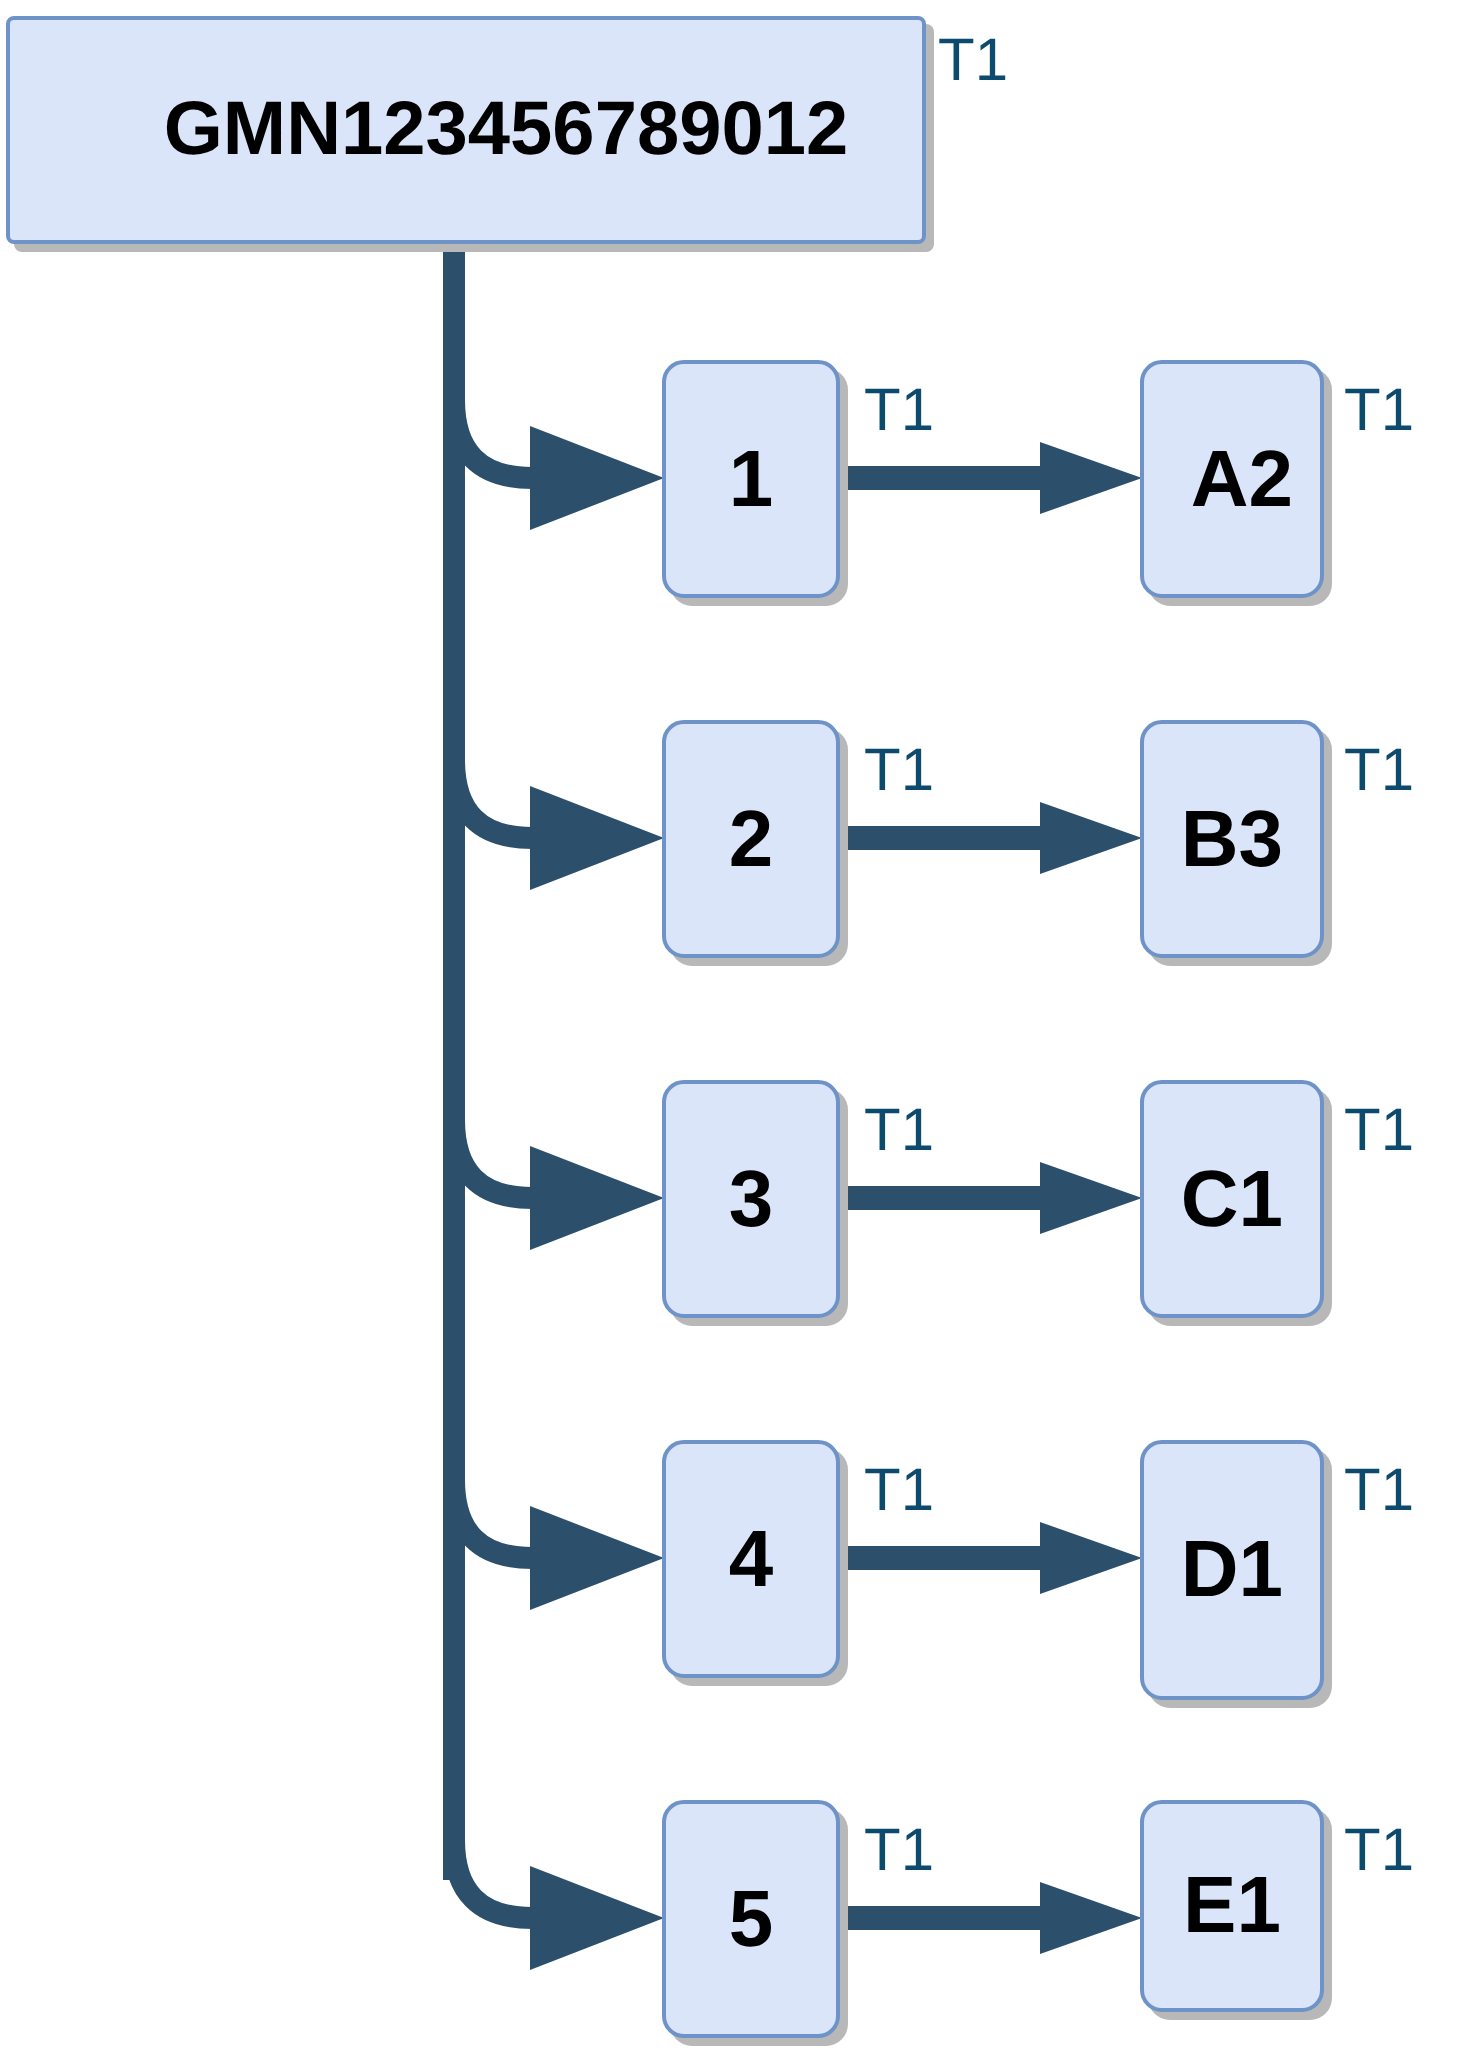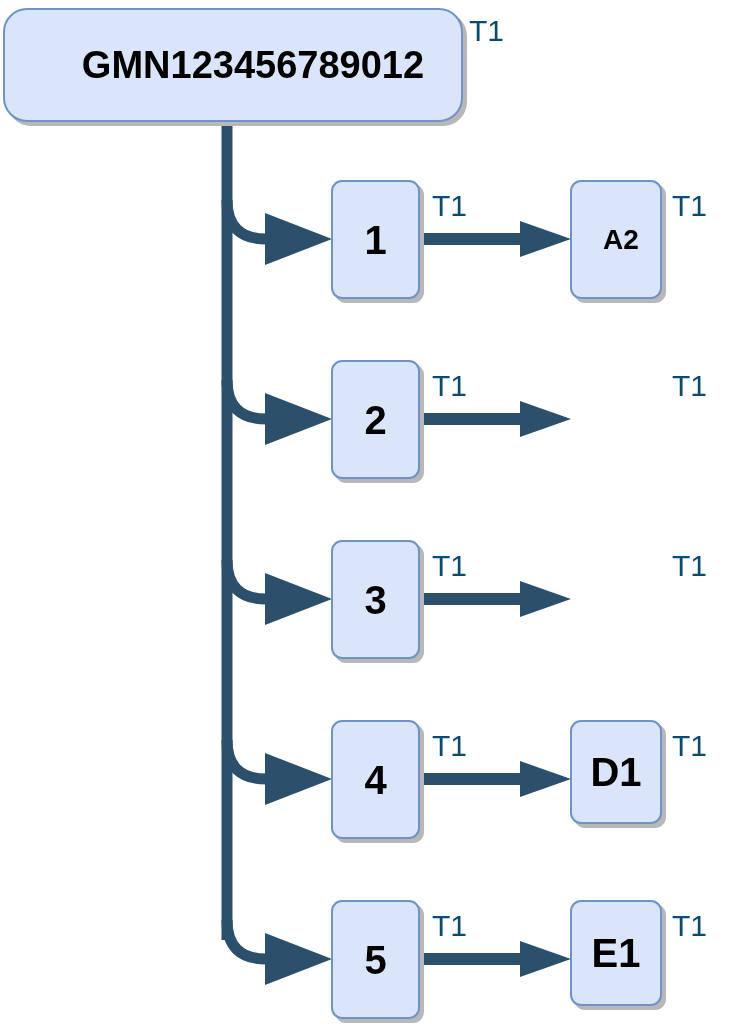--- a/index.html
+++ b/index.html
@@ -35,21 +35,21 @@
     box-shadow: 5px 5px 0px -1px rgba(0,0,0,0.00),
                 4px 4px 0 0 #b8b8b8;
     display: flex;
     align-items: center;
     justify-content: center;
     color: #000000;
     font-weight: bold;
     letter-spacing: 0px;
   }
   .node-root {
-    border-radius: 24px;
+    border-radius: 4px;
     padding-left: 40px;
   }
   .node-label {
     display: block;
     line-height: 1;
     white-space: nowrap;
   }
   .edge-tag {
     position: absolute;
     font-family: "Liberation Sans", sans-serif;
@@ -121,42 +121,48 @@
 
   <div class="node node-root" style="left:3px; top:8px; width:460px; height:114px; font-size:38px;">
     <span class="node-label">GMN123456789012</span>
   </div>
   <div class="edge-tag" style="left:469px; top:16px;">T1</div>
 
   <div class="node" style="left:331px; top:180px; width:89px; height:119px; font-size:40px;">
     <span class="node-label">1</span>
   </div>
   <div class="edge-tag" style="left:432px; top:191px;">T1</div>
-  <div class="node" style="left:570px; top:180px; width:92px; height:119px; font-size:28px;padding-left:10px;">
+  <div class="node" style="left:570px; top:180px; width:92px; height:119px; font-size:40px;padding-left:10px;">
     <span class="node-label">A2</span>
   </div>
   <div class="edge-tag" style="left:672px; top:191px;">T1</div>
 
   <div class="node" style="left:331px; top:360px; width:89px; height:119px; font-size:40px;">
     <span class="node-label">2</span>
   </div>
   <div class="edge-tag" style="left:432px; top:371px;">T1</div>
+  <div class="node" style="left:570px; top:360px; width:92px; height:119px; font-size:40px;">
+    <span class="node-label">B3</span>
+  </div>
   <div class="edge-tag" style="left:672px; top:371px;">T1</div>
 
   <div class="node" style="left:331px; top:540px; width:89px; height:119px; font-size:40px;">
     <span class="node-label">3</span>
   </div>
   <div class="edge-tag" style="left:432px; top:551px;">T1</div>
+  <div class="node" style="left:570px; top:540px; width:92px; height:119px; font-size:40px;">
+    <span class="node-label">C1</span>
+  </div>
   <div class="edge-tag" style="left:672px; top:551px;">T1</div>
 
   <div class="node" style="left:331px; top:720px; width:89px; height:119px; font-size:40px;">
     <span class="node-label">4</span>
   </div>
   <div class="edge-tag" style="left:432px; top:731px;">T1</div>
-  <div class="node" style="left:570px; top:720px; width:92px; height:104px; font-size:40px;">
+  <div class="node" style="left:570px; top:720px; width:92px; height:130px; font-size:40px;">
     <span class="node-label">D1</span>
   </div>
   <div class="edge-tag" style="left:672px; top:731px;">T1</div>
 
   <div class="node" style="left:331px; top:900px; width:89px; height:119px; font-size:40px;">
     <span class="node-label">5</span>
   </div>
   <div class="edge-tag" style="left:432px; top:911px;">T1</div>
   <div class="node" style="left:570px; top:900px; width:92px; height:106px; font-size:40px;">
     <span class="node-label">E1</span>

